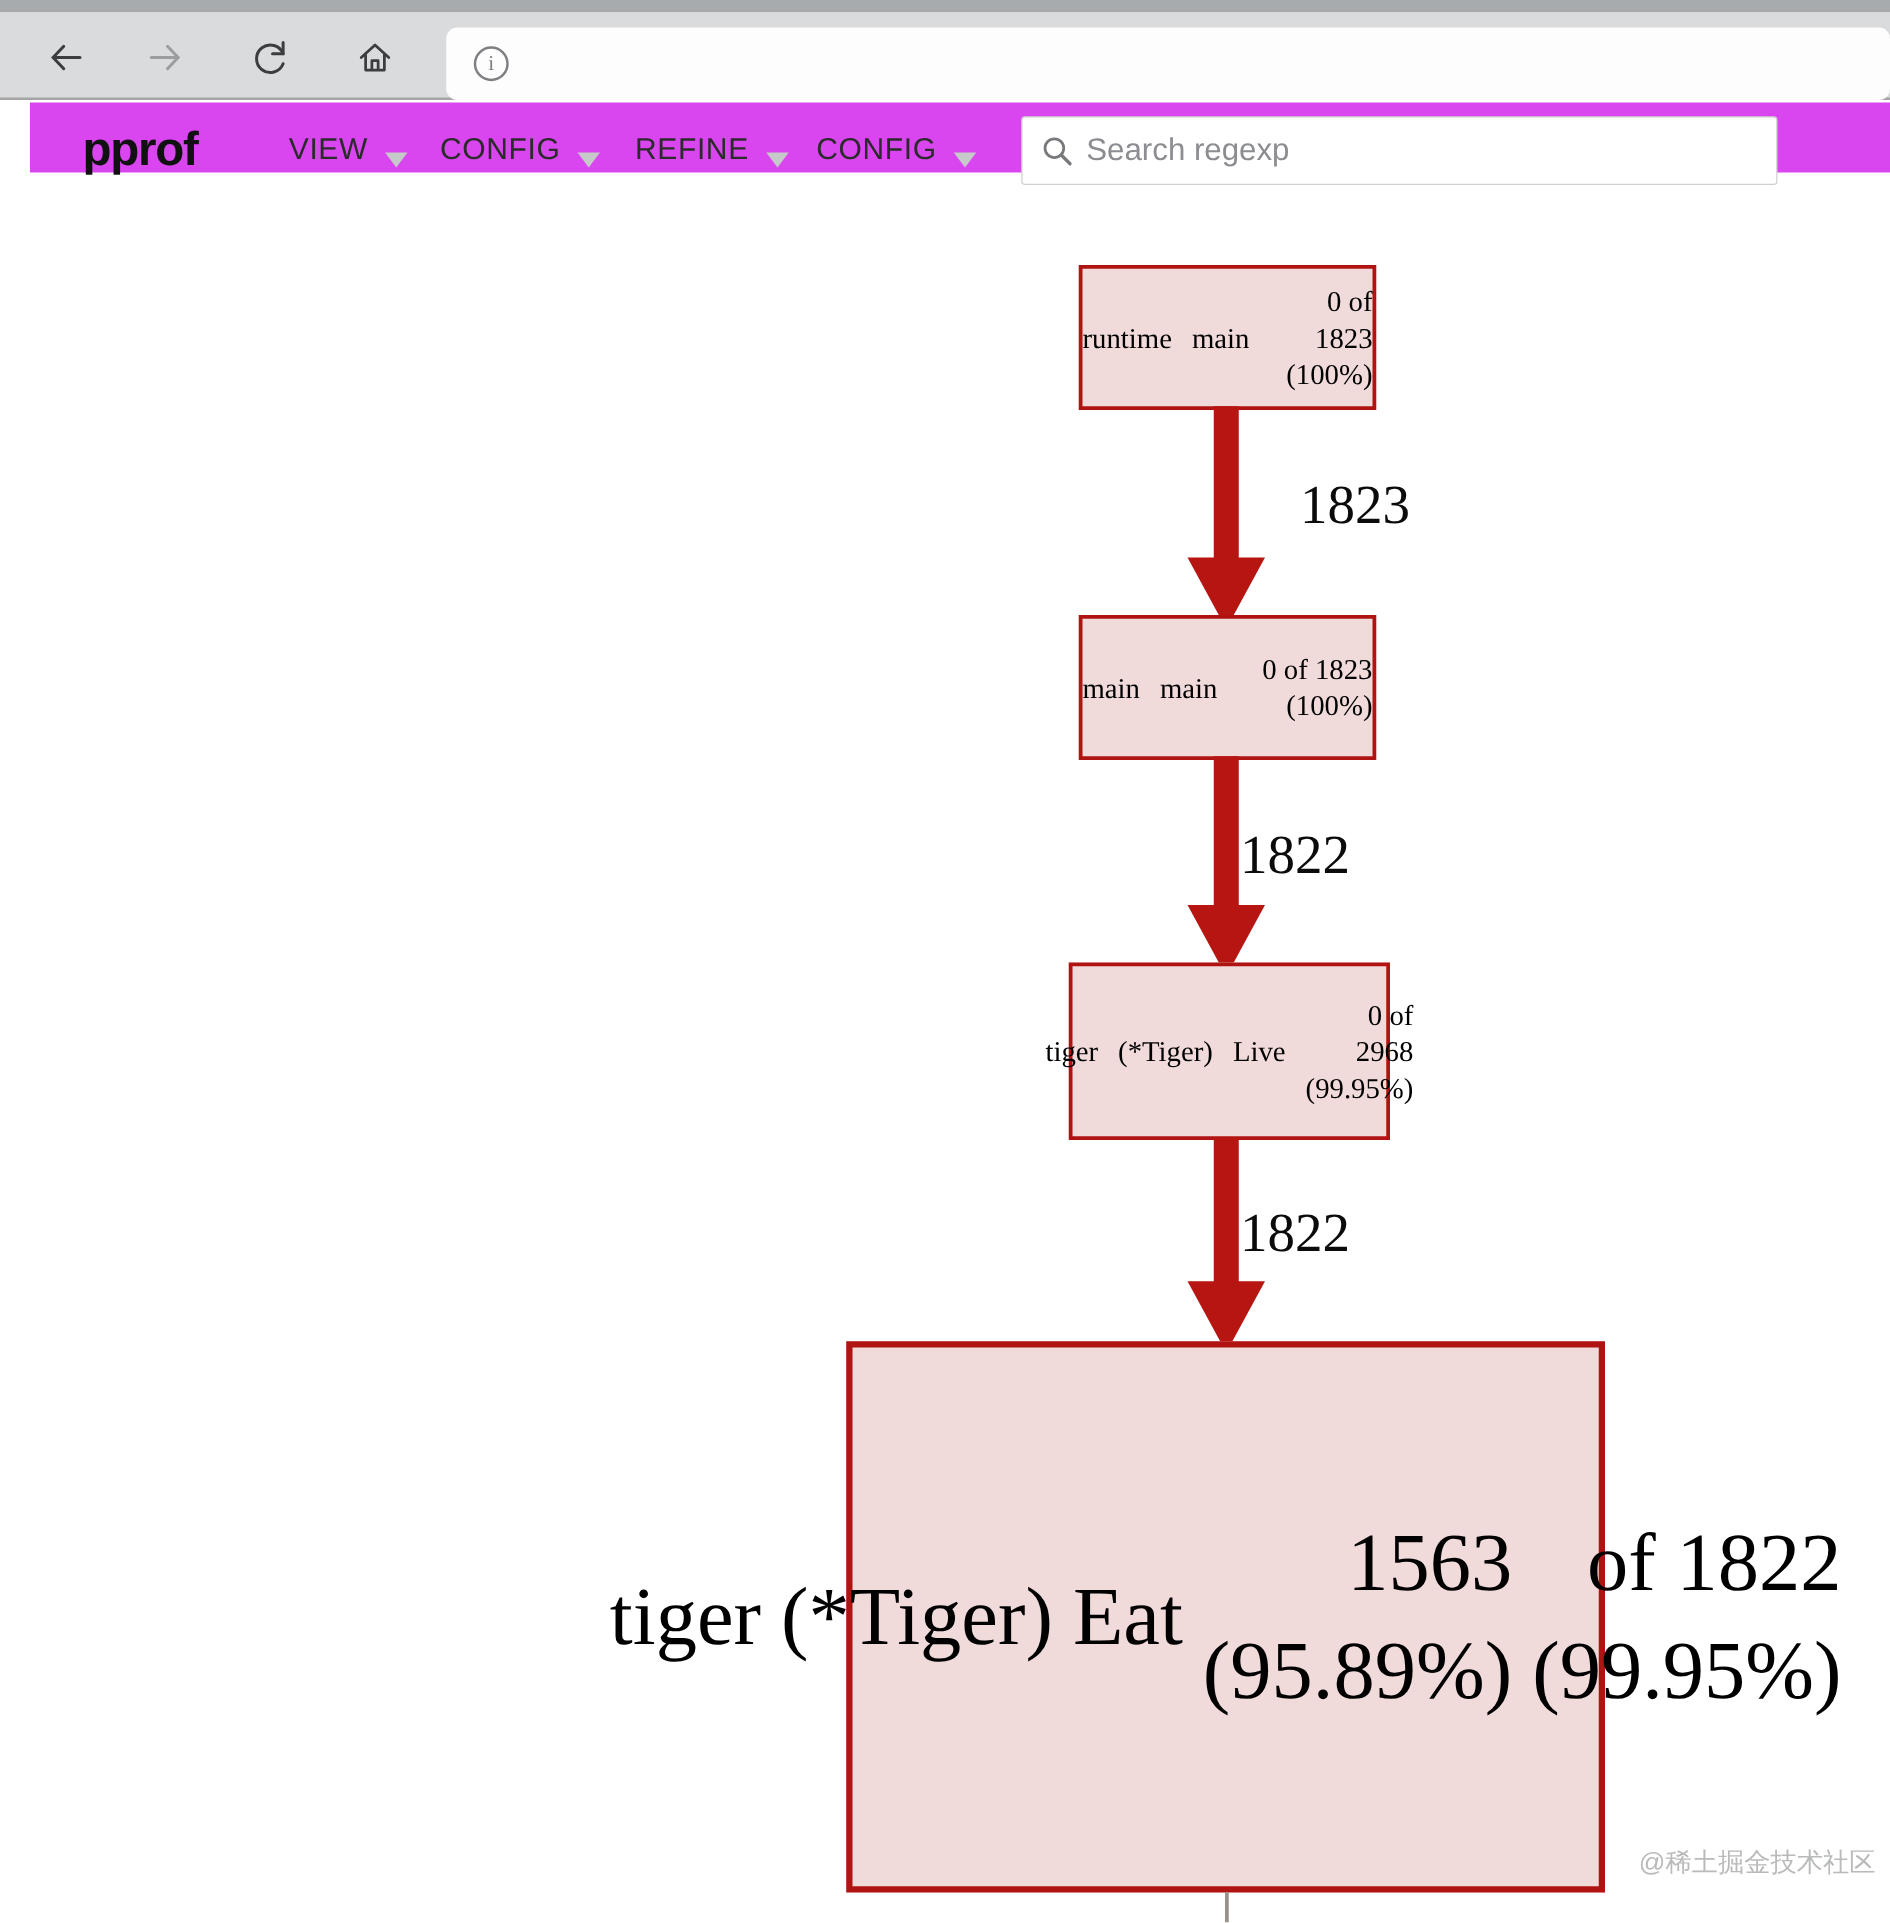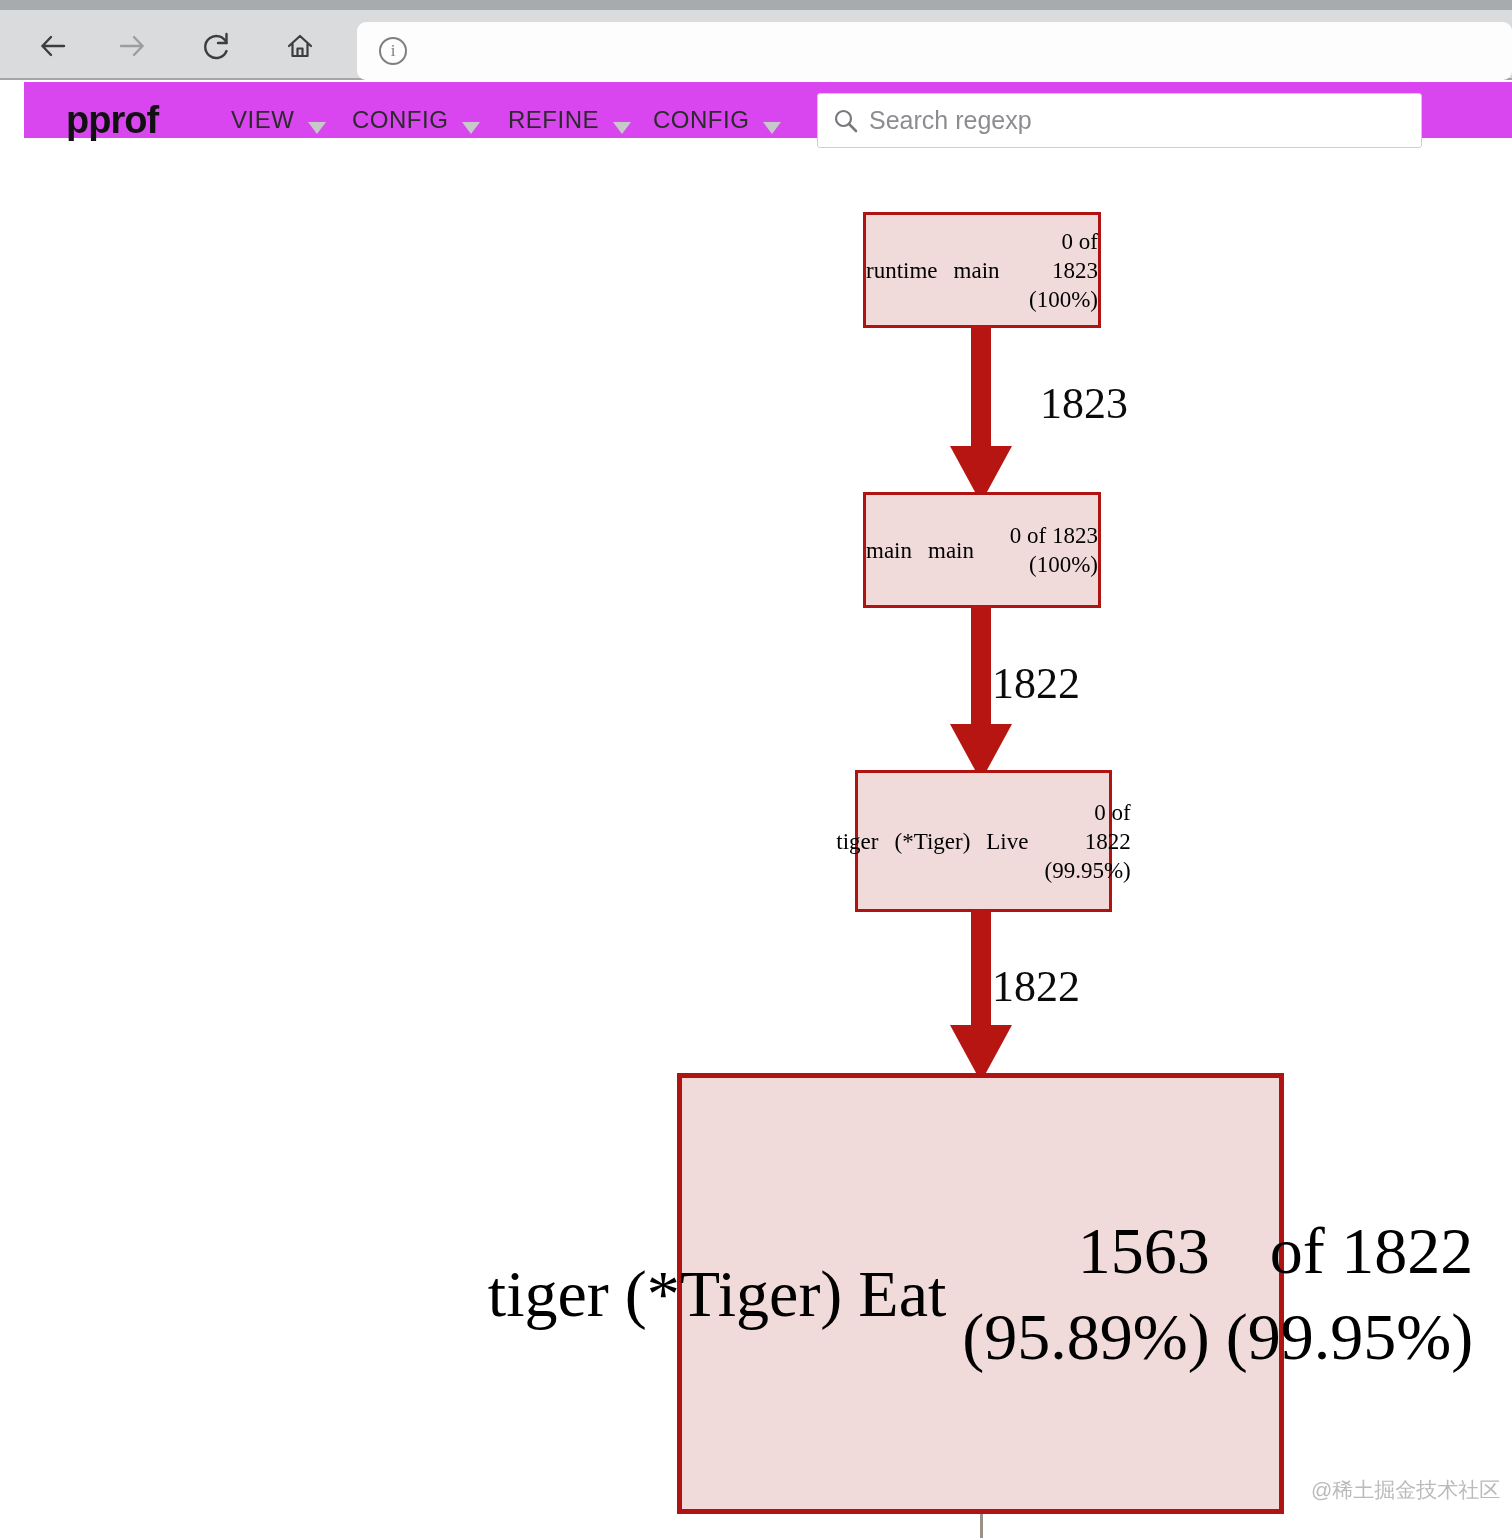--- a/index.html
+++ b/index.html
@@ -162,21 +162,21 @@
     </div>
 
     <div class="shaft shaft-2"></div>
     <div class="ahead ahead-2"></div>
     <div class="elabel elabel-2">1822</div>
 
     <div class="gnode n-small node-3">
       <div>tiger</div>
       <div>(*Tiger)</div>
       <div>Live</div>
-      <div>0 of 1822 (99.95%)</div>
+      <div>0 of 2968 (99.95%)</div>
     </div>
 
     <div class="shaft shaft-3"></div>
     <div class="ahead ahead-3"></div>
     <div class="elabel elabel-3">1822</div>
 
     <div class="gnode node-4">
       <div>tiger</div>
       <div>(*Tiger)</div>
       <div>Eat</div>

